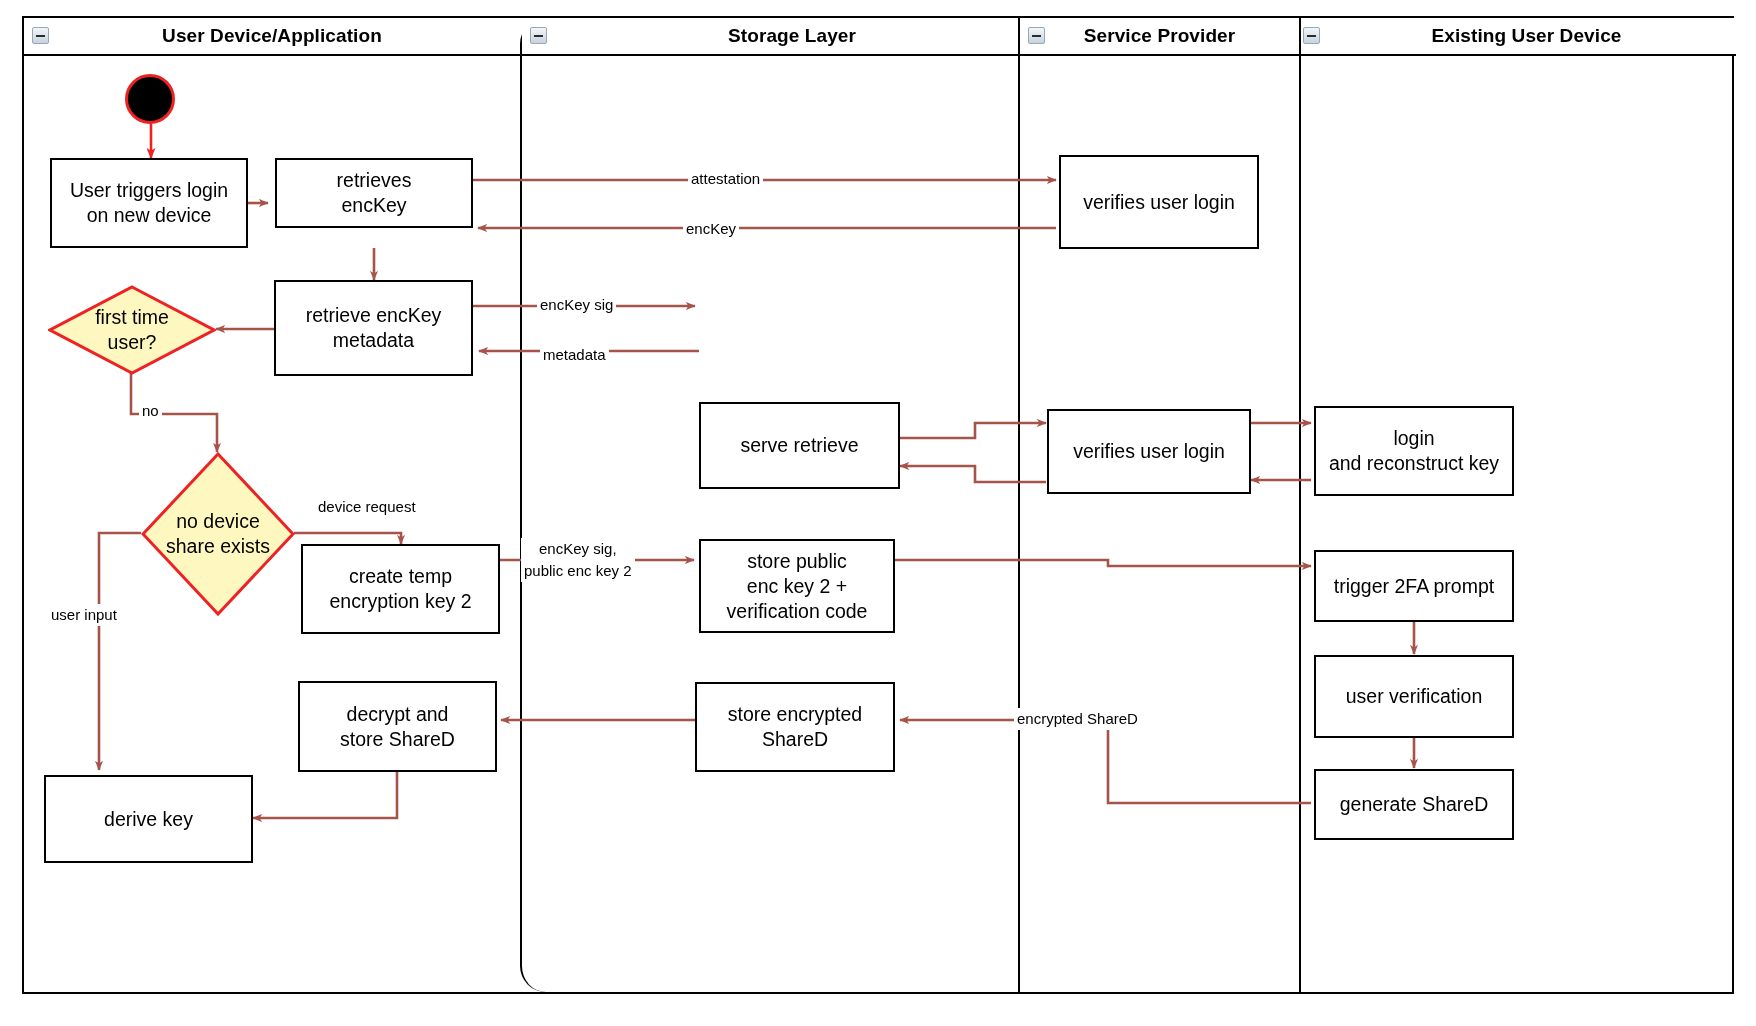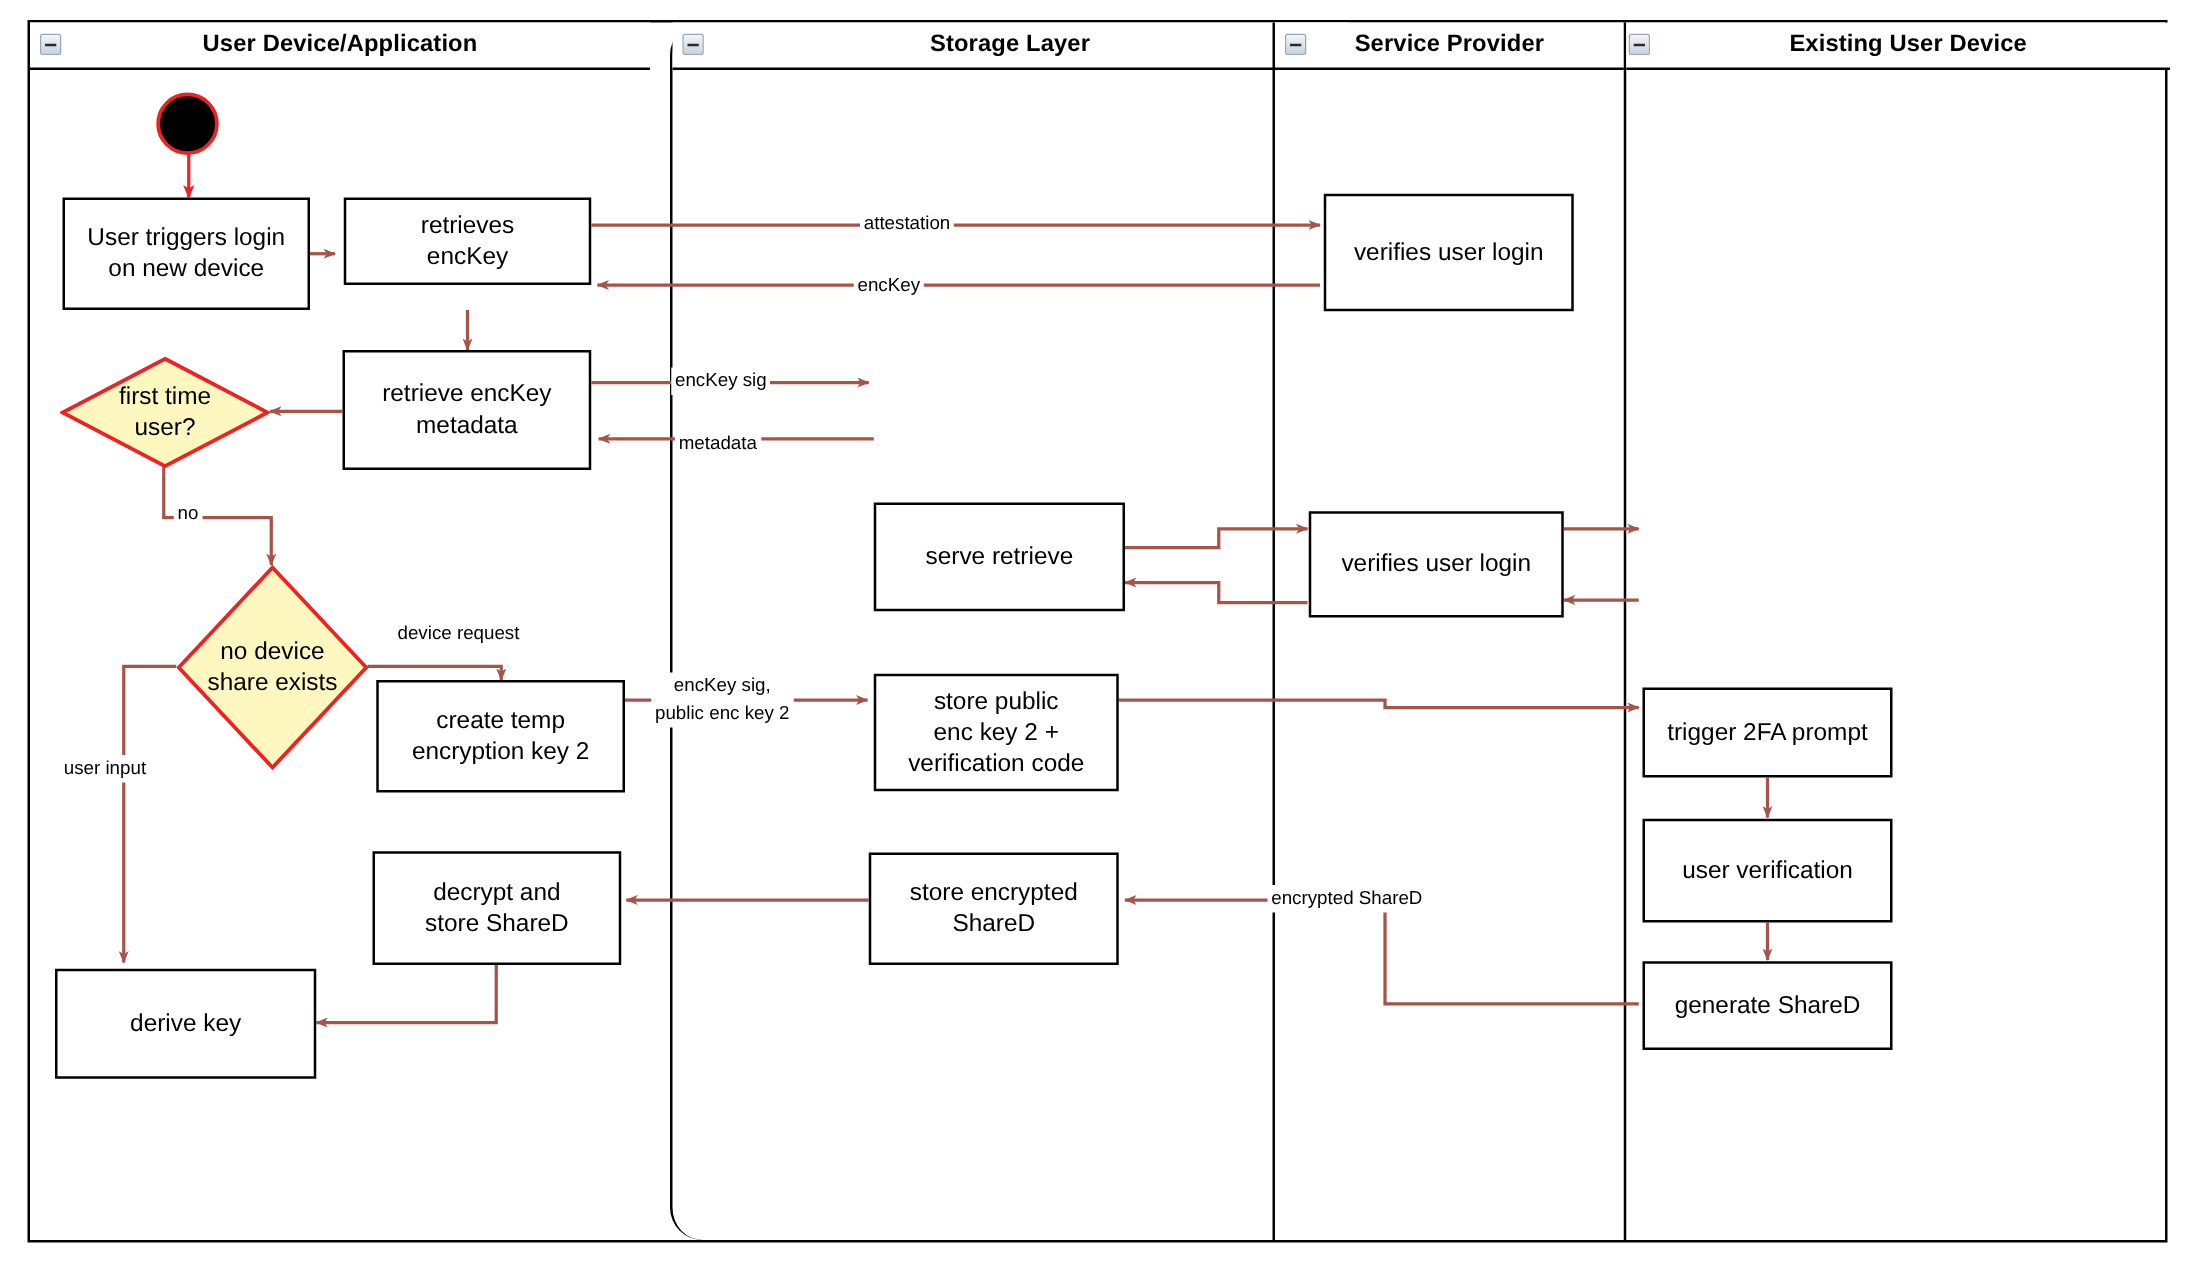--- a/index.html
+++ b/index.html
@@ -141,21 +141,21 @@
 
     <div class="lane" style="left:0px; width:496px;">
       <div class="lane-header">
         <span class="collapse-icon">
             <i></i>
           </span>
         <span class="lane-title">User Device/Application</span>
       </div>
     </div>
 
-    <div class="lane" style="left:512px; width:542px;border-radius:26px;">
+    <div class="lane" style="left:496px; width:542px;border-radius:26px;">
       <div class="lane-header">
         <span class="collapse-icon">
             <i></i>
           </span>
         <span class="lane-title">Storage Layer</span>
       </div>
     </div>
 
     <div class="lane" style="left:994px; width:281px;">
       <div class="lane-header">
@@ -277,20 +277,22 @@
 enc key 2 +
 verification code</div>
 
   <div class="node" style="left:695px; top:682px; width:200px; height:90px;">store encrypted
 ShareD</div>
 
   <div class="node" style="left:1059px; top:155px; width:200px; height:94px;">verifies user login</div>
 
   <div class="node" style="left:1047px; top:409px; width:204px; height:85px;">verifies user login</div>
 
+  <div class="node" style="left:1314px; top:406px; width:200px; height:90px;">login
+and reconstruct key</div>
 
   <div class="node" style="left:1314px; top:550px; width:200px; height:72px;">trigger 2FA prompt</div>
 
   <div class="node" style="left:1314px; top:655px; width:200px; height:83px;">user verification</div>
 
   <div class="node" style="left:1314px; top:769px; width:200px; height:71px;">generate ShareD</div>
 
   <div class="edge-label" style="left:688px; top:168px;">attestation</div>
 
   <div class="edge-label" style="left:683px; top:218px;">encKey</div>

